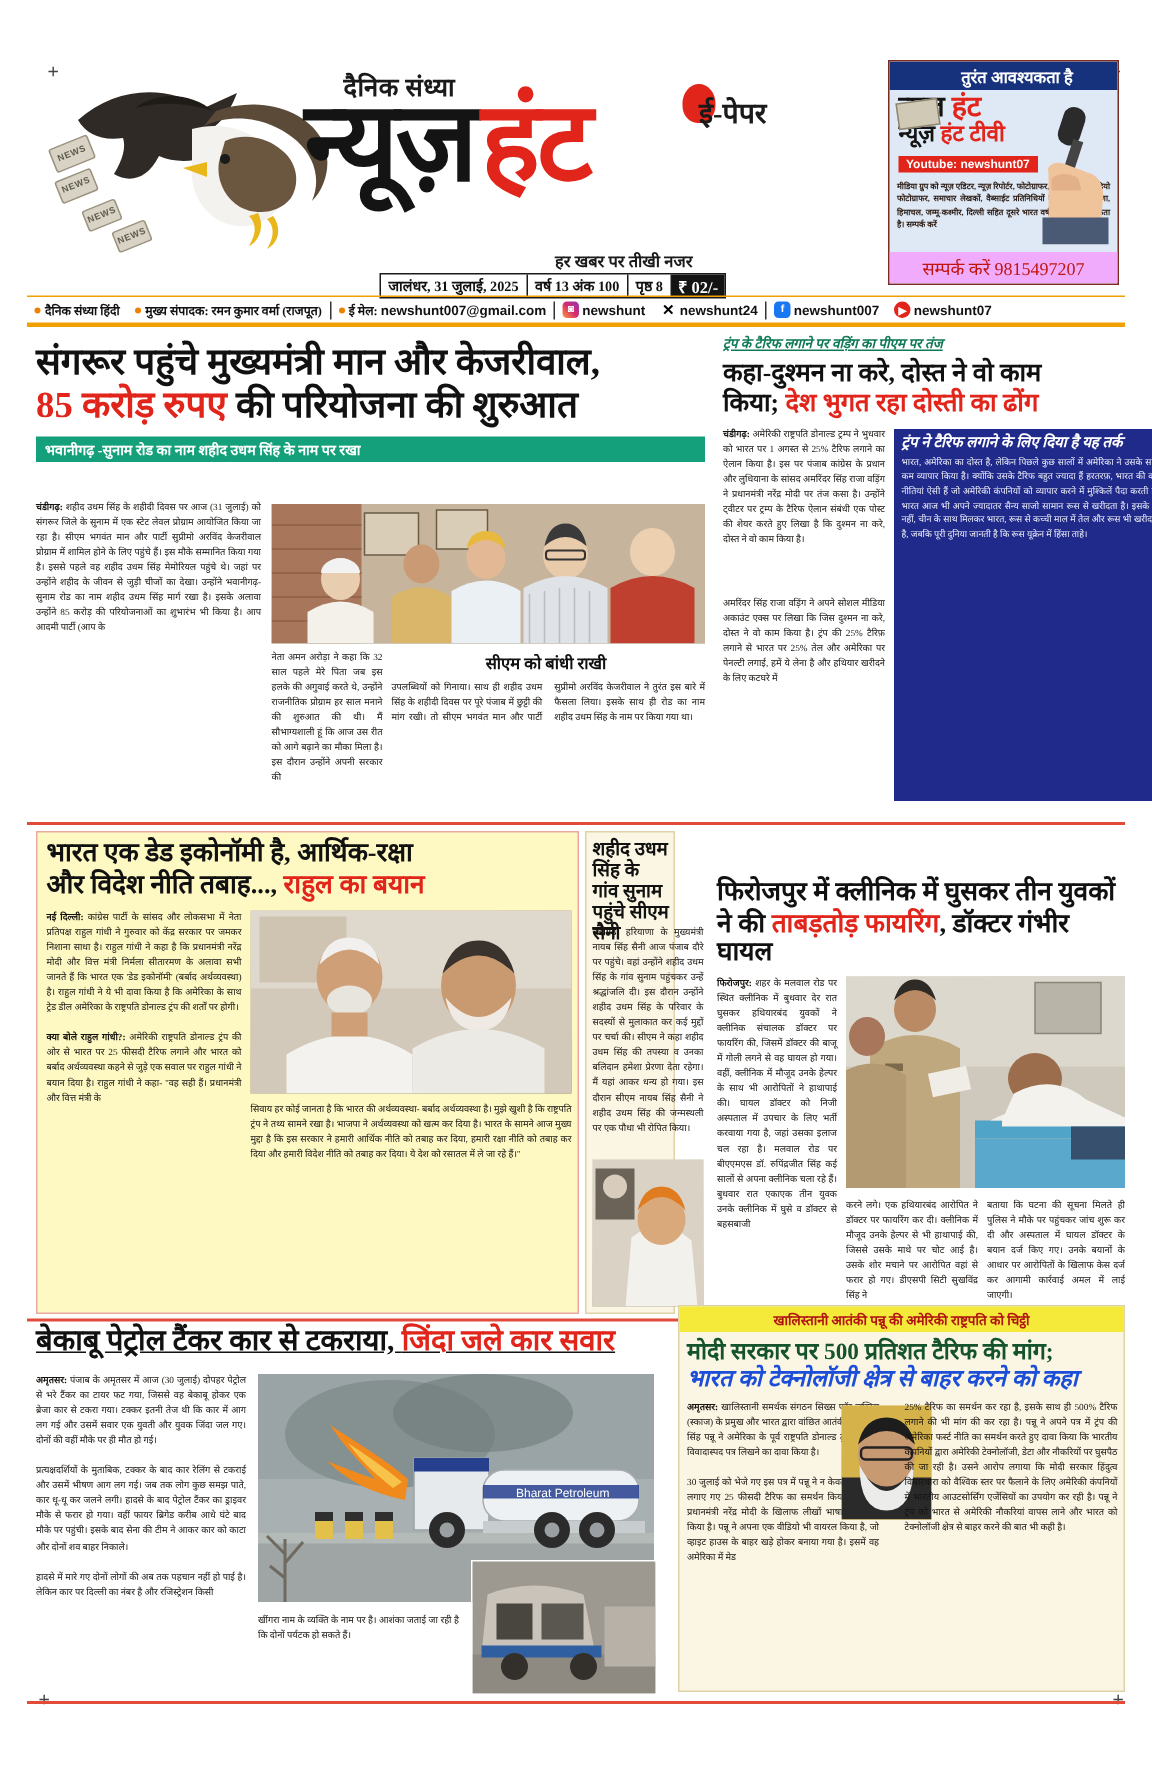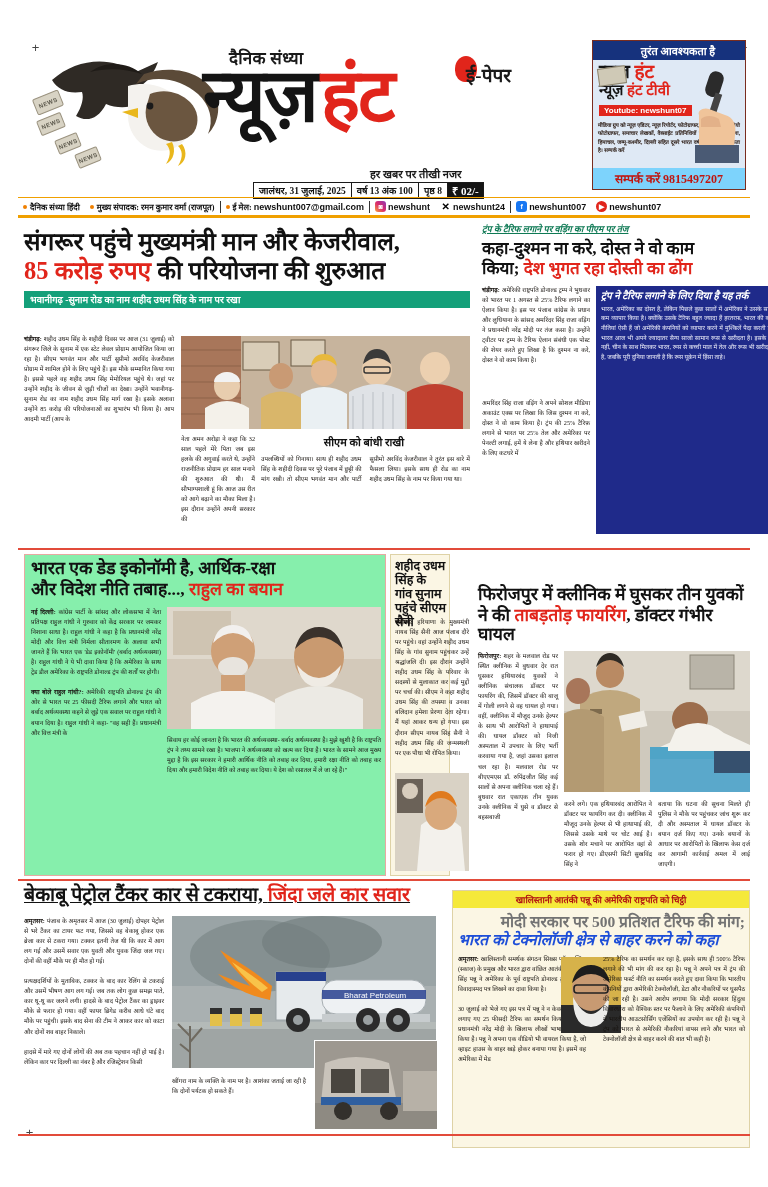--- a/index.html
+++ b/index.html
@@ -30,21 +30,21 @@
   .dateline .price{background:#141414;color:#fff;font-size:11px;padding:1px 4px;}
 
   
   .ad-box{position:absolute;left:592px;top:40px;width:152px;height:148px;border:1px solid #7a2d1f;background:#dfe9f5;overflow:hidden;}
   .ad-head{background:#16327d;color:#ffffff;font-family:"Liberation Serif",serif;font-weight:bold;font-size:11px;text-align:center;padding:2px 0 2px 18px;}
   .ad-logo1{font-family:"Liberation Serif",serif;font-weight:bold;font-size:19px;padding-left:6px;margin-top:2px;line-height:1;}
   .ad-logo2{font-family:"Liberation Serif",serif;font-weight:bold;font-size:15px;padding-left:6px;line-height:1.2;}
   .ad-k{color:#141414;} .ad-r{color:#e1251b;}
   .ad-yt{display:inline-block;background:#e1251b;color:#fff;font-size:8px;font-weight:bold;padding:1px 5px;margin:3px 0 0 6px;font-family:"Liberation Sans",sans-serif;}
   .ad-body{font-size:5.4px;line-height:1.55;color:#2a1a12;padding:4px 5px 0 5px;text-align:justify;font-weight:bold;font-family:"Liberation Serif",serif;}
-  .ad-contact{position:absolute;left:0;bottom:0;width:100%;background:#7dd3fc;color:#c0160f;font-family:"Liberation Serif",serif;font-weight:bold;font-size:12px;text-align:center;padding:2px 0;box-sizing:border-box;}
+  .ad-contact{position:absolute;left:0;bottom:0;width:100%;background:#f0abfc;color:#c0160f;font-family:"Liberation Serif",serif;font-weight:normal;font-size:12px;text-align:center;padding:2px 0;box-sizing:border-box;}
   .ad-mic{position:absolute;right:2px;top:26px;width:52px;height:96px;}
   .ad-note{position:absolute;left:5px;top:26px;width:26px;height:16px;background:#cfc9b6;border:1px solid #8d856f;transform:rotate(-8deg);}
 
   
   .socialbar{position:absolute;left:18px;top:197px;width:732px;height:17px;border-top:1px solid #f0a000;border-bottom:1px solid #f0a000;
      display:flex;align-items:center;font-family:"Liberation Serif",serif;font-size:8.2px;font-weight:bold;color:#111;}
   .socialbar .sec{display:flex;align-items:center;padding:0 5px;height:100%;white-space:nowrap;}
   .socialbar .divider{width:1px;height:12px;background:#333;}
   .bullet{width:4px;height:4px;border-radius:50%;background:#f08000;display:inline-block;margin-right:3px;}
   .sm-ico{width:11px;height:11px;border-radius:3px;display:inline-flex;align-items:center;justify-content:center;
@@ -71,21 +71,21 @@
   .ph-meeting{background:linear-gradient(180deg,#b9a795 0%,#c8b7a2 42%,#a79783 100%);}
   .ph-rahul{background:linear-gradient(160deg,#cfc6b8,#b2a695 60%,#8d8375);}
   .ph-saini{background:linear-gradient(170deg,#d7cfc2,#b0a391);}
   .ph-clinic{background:linear-gradient(150deg,#cfcabe,#b4ab9b 55%,#9aa3a8);}
   .ph-fire{background:linear-gradient(180deg,#9fa7ab 0%,#b6bbb9 55%,#8f9491 100%);}
   .ph-burnt{background:linear-gradient(160deg,#a7a39a,#857f75);}
   .ph-pannu{background:linear-gradient(170deg,#d8b94f,#a8892f);}
   .rule-red{position:absolute;background:#e24b3a;}
 
   .panel{position:absolute;box-sizing:border-box;}
-  .panel-pink{border:1px solid #e7a9a2;background:#86efac;}
+  .panel-pink{border:1px solid #e7a9a2;background:#fef9c3;}
   .panel-cream{background:#fbf6e4;border:1px solid #ded2a6;}
 
   .bluebox{position:absolute;background:#1f2a8a;color:#fff;box-sizing:border-box;padding:4px 5px;}
   .bluebox .bb-t{font-family:"Liberation Serif",serif;font-weight:bold;font-size:10px;line-height:1.18;font-style:italic;color:#ffffff;}
   .bluebox .bb-b{font-family:"Liberation Serif",serif;font-size:6px;line-height:1.6;text-align:justify;margin-top:3px;color:#f0f1fb;}
 </style>
 </head>
 <body>
 
 <div class="page">
@@ -441,23 +441,23 @@
         <rect x="6" y="56" width="80" height="8" fill="#2f5fa0"></rect>
         <circle cx="28" cy="70" r="9" fill="#33302c"></circle>
         <circle cx="74" cy="70" r="9" fill="#33302c"></circle>
         <rect x="88" y="30" width="34" height="40" fill="#b7b1a7"></rect>
       </svg>
     </div>
 
     <div class="body" style="position:absolute;left:148px;top:192px;width:134px;">खींगरा नाम के व्यक्ति के नाम पर है। आशंका जताई जा रही है कि दोनों पर्यटक हो सकते हैं।</div>
   </div>
 
-  <div class="panel panel-cream" style="left:452px;top:870px;width:298px;height:258px;margin-top:20px;">
+  <div class="panel panel-cream" style="left:452px;top:870px;width:298px;height:258px;">
     <div class="kicker-y" style="margin:0;">खालिस्तानी आतंकी पन्नू की अमेरिकी राष्ट्रपति को चिट्ठी</div>
-    <div class="hl" style="font-size:15.5px;color:#737373;padding:5px 4px 0 5px;text-align:right;">मोदी सरकार पर 500 प्रतिशत टैरिफ की मांग;</div>
+    <div class="hl" style="font-size:15.5px;color:#14532d;padding:5px 4px 0 5px;">मोदी सरकार पर 500 प्रतिशत टैरिफ की मांग;</div>
     <div class="hl" style="font-size:15.5px;color:#1d4ed8;padding:1px 4px 0 5px;font-style:italic;">भारत को टेक्नोलॉजी क्षेत्र से बाहर करने को कहा</div>
 
     <div class="body" style="position:absolute;left:5px;top:63px;width:128px;">
       <b>अमृतसर:</b>
       <span>खालिस्तानी समर्थक संगठन सिख्स फॉर जस्टिस (स्काज) के प्रमुख और भारत द्वारा वांछित आतंकी गुरपतवंत सिंह पन्नू ने अमेरिका के पूर्व राष्ट्रपति डोनाल्ड ट्रंप को एक विवादास्पद पत्र लिखने का दावा किया है।</span>
       <br><br><span>30 जुलाई को भेजे गए इस पत्र में पन्नू ने न केवल भारत पर लगाए गए 25 फीसदी टैरिफ का समर्थन किया है, बल्कि प्रधानमंत्री नरेंद्र मोदी के खिलाफ लीखों भाषा का प्रयोग किया है। पन्नू ने अपना एक वीडियो भी वायरल किया है, जो व्हाइट हाउस के बाहर खड़े होकर बनाया गया है। इसमें वह अमेरिका में मेड</span>
     </div>
 
     <div class="photo ph-pannu" style="position:absolute;left:108px;top:66px;width:60px;height:76px;">
       <svg viewBox="0 0 60 76" width="60" height="76">

